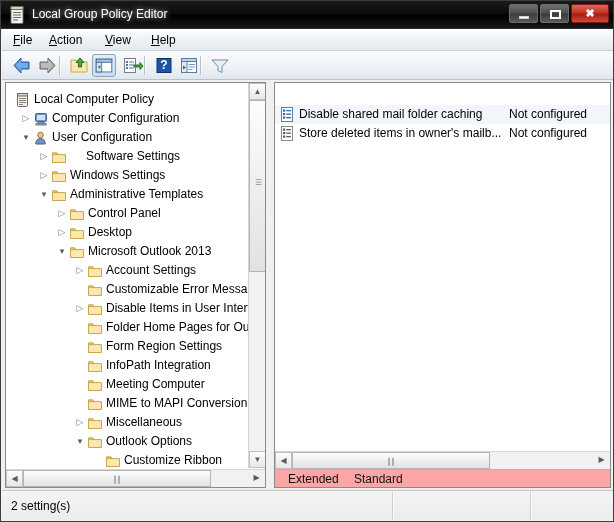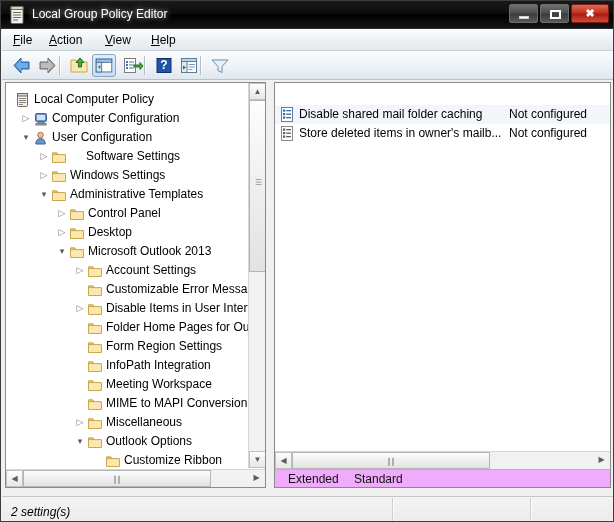--- a/index.html
+++ b/index.html
@@ -328,21 +328,21 @@
     height: 18px;
     background: #f1f1f1;
     border-top: 1px solid #d6d6d6;
     box-sizing: border-box;
   }
   #tabstrip {
     position: absolute;
     left: 0; bottom: 0;
     width: 335px;
     height: 18px;
-    background: #f0abfc;
+    background: #fca5a5;
     border-top: 1px solid #b5b5b5;
     box-sizing: border-box;
   }
   .tab {
     position: absolute;
     top: 1px;
     height: 17px;
     line-height: 16px;
     font-size: 12px;
     color: #101010;
@@ -362,25 +362,24 @@
   }
   .tab.inactive .tab-skew { background: #e4e4e4; border-bottom: 1px solid #8f8f8f; }
   .tab.active .tab-skew { background: #ffffff; }
   .tab span.lbl { position: relative; z-index: 1; }
 
   
   #statusbar {
     position: absolute;
     left: 1px; bottom: 1px;
     width: 612px;
-    height: 24px;
+    height: 30px;
     background: linear-gradient(to bottom,#f4f4f4 0%,#ececec 100%);
     border-top: 1px solid #c6c6c6;
     box-sizing: border-box;
-    font-style: italic;
   }
   #status-text {
     position: absolute;
     left: 9px; top: 7px;
     height: 16px;
     line-height: 16px;
     font-size: 12px;
     color: #000000;
     white-space: nowrap;
   }
@@ -648,21 +647,21 @@
             <path d="M1.5,3 L6,3 L7.2,4.6 L1.5,4.6 Z" fill="#f7d88c" stroke="#c8a84a"></path>
           </svg>
           <div class="tree-label" style="left:100px">InfoPath Integration</div>
         </div>
 
         <div class="tree-item" style="top:292px">
           <svg class="folder-ico" style="left:81px" viewBox="0 0 16 14">
             <path d="M1.5,3 L6,3 L7.2,4.6 L14.5,4.6 L14.5,12.5 L1.5,12.5 Z" fill="#fde7b0" stroke="#c8a84a"></path>
             <path d="M1.5,3 L6,3 L7.2,4.6 L1.5,4.6 Z" fill="#f7d88c" stroke="#c8a84a"></path>
           </svg>
-          <div class="tree-label" style="left:100px">Meeting Workspace</div>
+          <div class="tree-label" style="left:100px">Meeting Computer</div>
         </div>
 
         <div class="tree-item" style="top:311px">
           <svg class="folder-ico" style="left:81px" viewBox="0 0 16 14">
             <path d="M1.5,3 L6,3 L7.2,4.6 L14.5,4.6 L14.5,12.5 L1.5,12.5 Z" fill="#fde7b0" stroke="#c8a84a"></path>
             <path d="M1.5,3 L6,3 L7.2,4.6 L1.5,4.6 Z" fill="#f7d88c" stroke="#c8a84a"></path>
           </svg>
           <div class="tree-label" style="left:100px">MIME to MAPI Conversion</div>
         </div>
 

